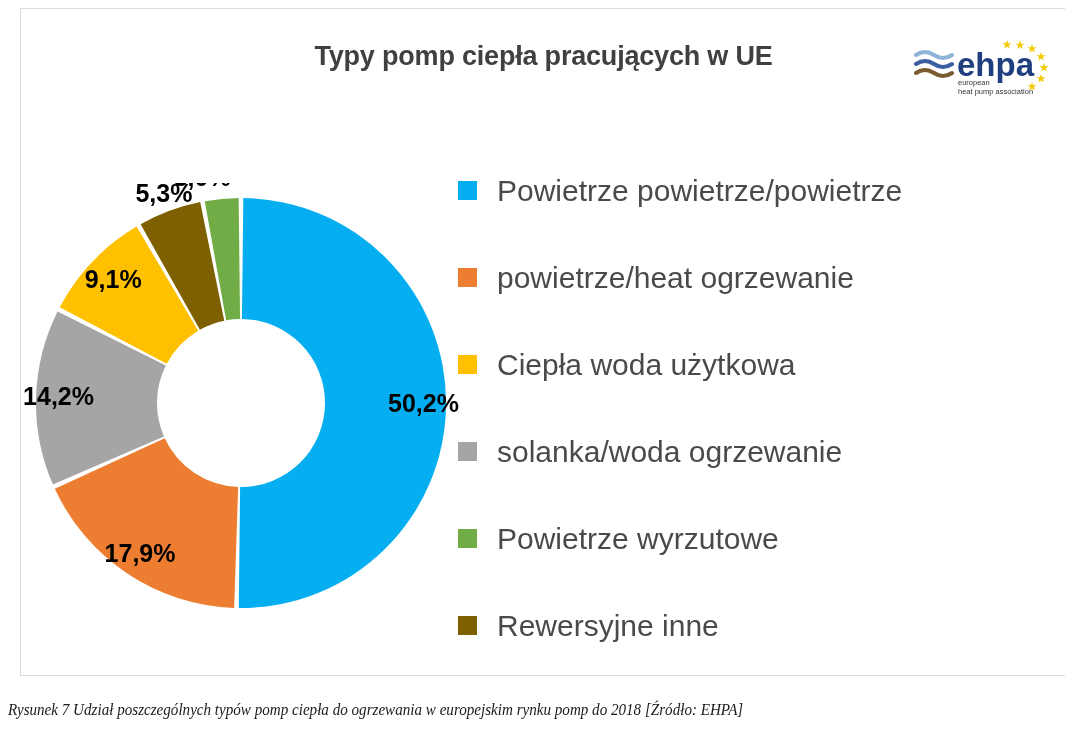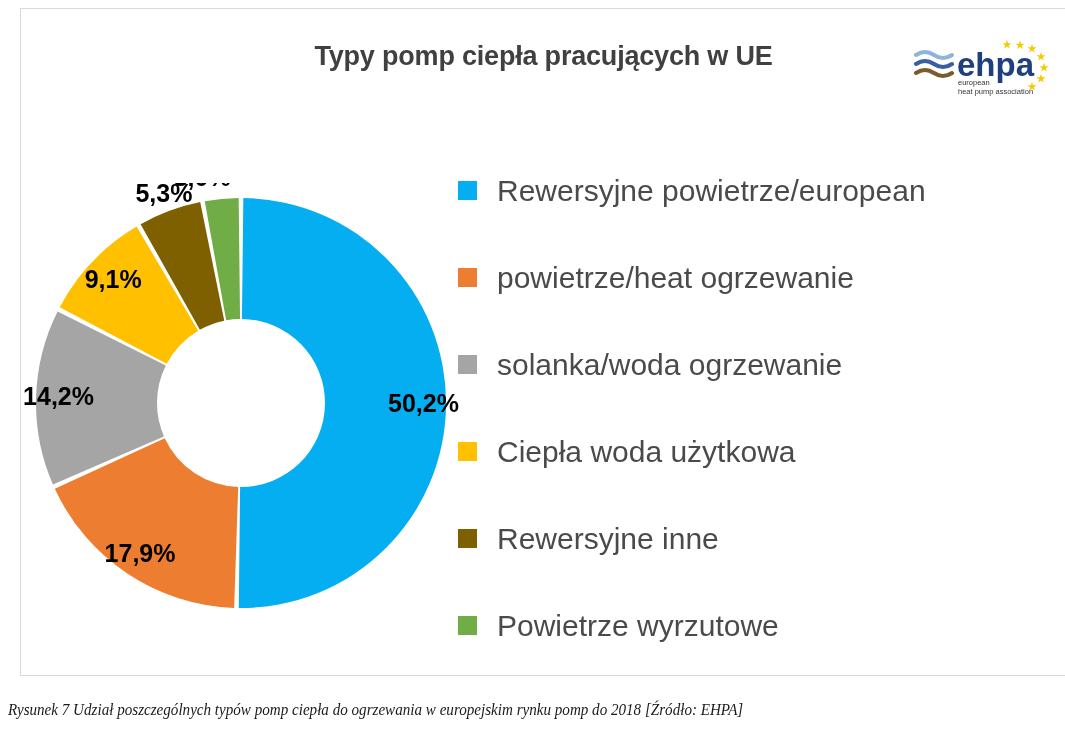--- a/index.html
+++ b/index.html
@@ -160,39 +160,39 @@
           <text x="92.18537108445352" y="98.2803605198358" class="slice-label">9,1%</text>
           <text x="142.96122618900057" y="12.862298627947354" class="slice-label">5,3%</text>
           <text x="181.13966744377126" y="-4.013287157034114" class="slice-label">3,0%</text>
         </g>
     </svg>
   </div>
 
   <div id="legend">
     <div class="legend-row">
       <span class="legend-swatch" style="background: rgb(5, 174, 240);"></span>
-      <span class="legend-label">Rewersyjne powietrze/european</span>
+      <span class="legend-label">Powietrze powietrze/powietrze</span>
     </div>
     <div class="legend-row">
       <span class="legend-swatch" style="background: rgb(237, 125, 49);"></span>
       <span class="legend-label">powietrze/heat ogrzewanie</span>
     </div>
     <div class="legend-row">
+      <span class="legend-swatch" style="background: rgb(255, 192, 0);"></span>
+      <span class="legend-label">Ciepła woda użytkowa</span>
+    </div>
+    <div class="legend-row">
       <span class="legend-swatch" style="background: rgb(165, 165, 165);"></span>
       <span class="legend-label">solanka/woda ogrzewanie</span>
     </div>
     <div class="legend-row">
-      <span class="legend-swatch" style="background: rgb(255, 192, 0);"></span>
-      <span class="legend-label">Ciepła woda użytkowa</span>
+      <span class="legend-swatch" style="background: rgb(112, 173, 71);"></span>
+      <span class="legend-label">Powietrze wyrzutowe</span>
     </div>
     <div class="legend-row">
       <span class="legend-swatch" style="background: rgb(127, 96, 0);"></span>
       <span class="legend-label">Rewersyjne inne</span>
-    </div>
-    <div class="legend-row">
-      <span class="legend-swatch" style="background: rgb(112, 173, 71);"></span>
-      <span class="legend-label">Powietrze wyrzutowe</span>
     </div>
   </div>
 
 </div>
 
 <div id="caption">Rysunek 7 Udział poszczególnych typów pomp ciepła do ogrzewania w europejskim rynku pomp do 2018 [Źródło: EHPA]</div>
 
 </body></html>

